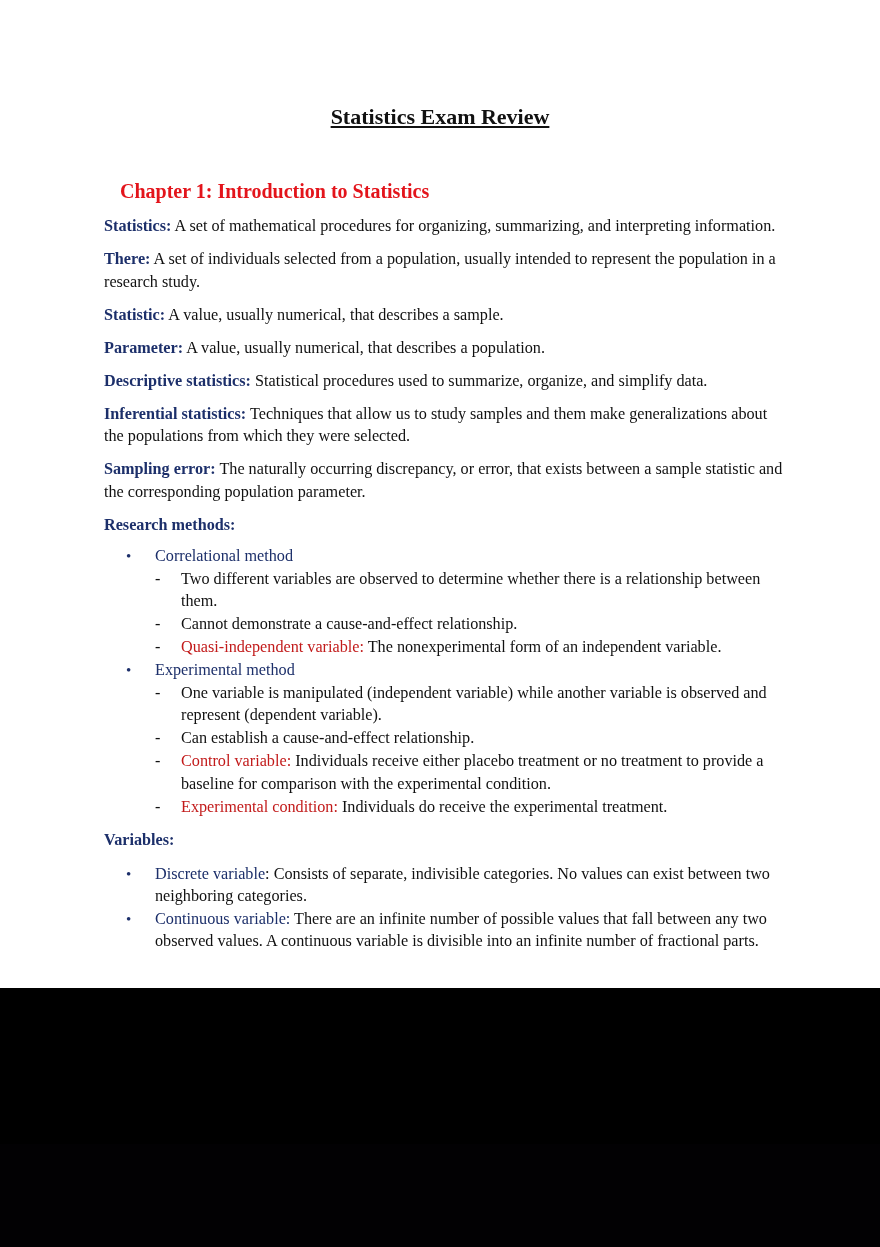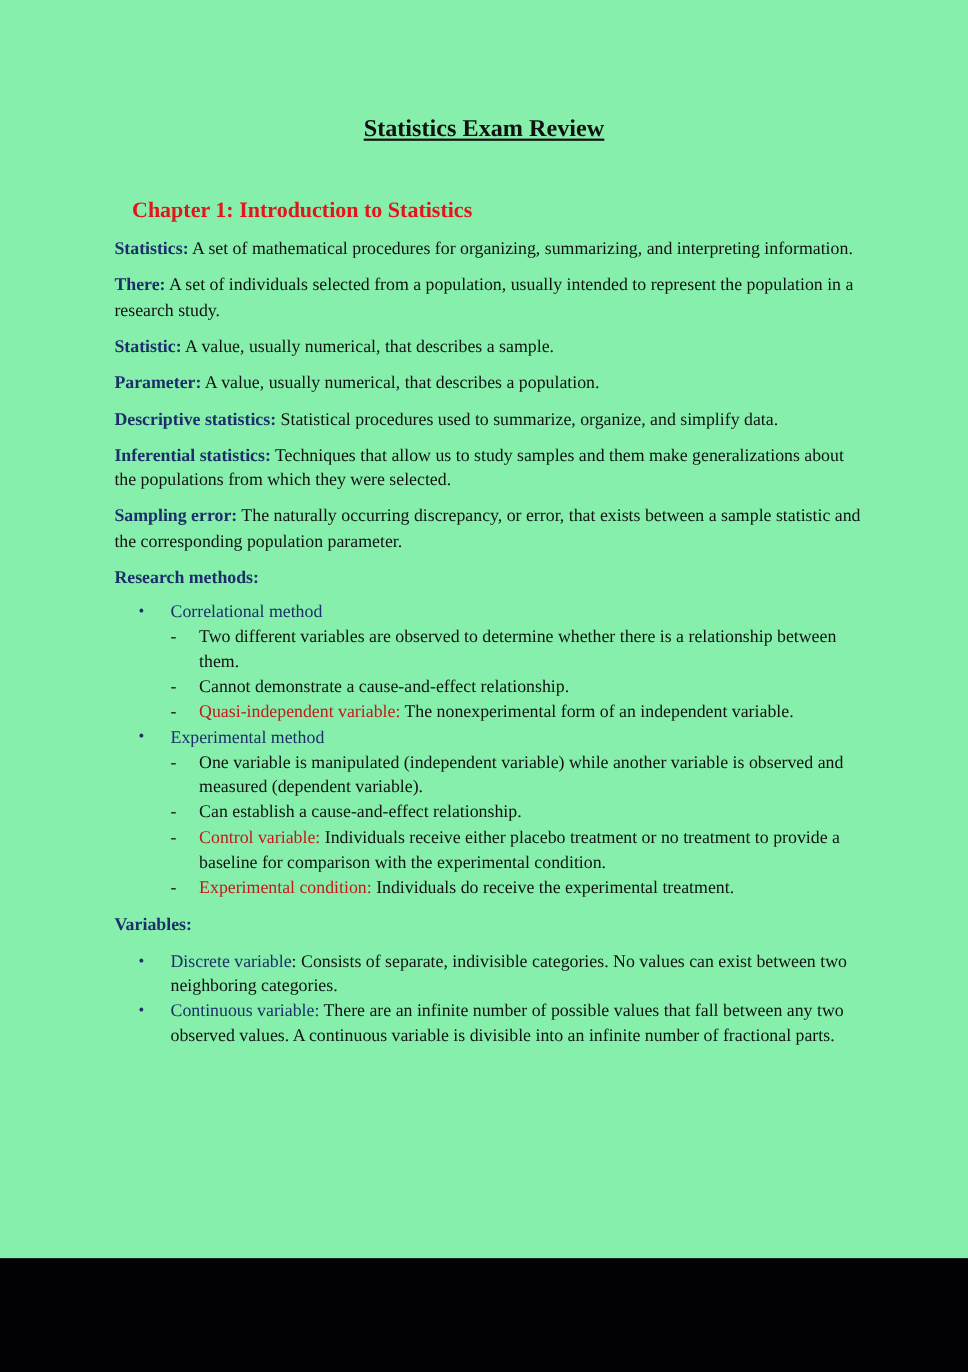--- a/index.html
+++ b/index.html
@@ -1,22 +1,22 @@
 <!DOCTYPE html>
 <html><head>
 <meta charset="utf-8">
 <style>
   html, body { margin: 0; padding: 0; }
   body {
     width: 880px; height: 1247px; background: #000; overflow: hidden;
     font-family: "Liberation Serif", "DejaVu Serif", serif;
   }
   .page {
-    position: absolute; left: 0; top: 0; width: 880px; height: 1144px;
-    background: #86efac; color: #111;
+    position: absolute; left: 0; top: 0; width: 880px; height: 988px;
+    background: #ffffff; color: #111;
   }
   .bottom-bar { position: absolute; left: 0; top: 1144px; width: 880px; height: 103px; background: #020103; }
   .title {
     position: absolute; top: 104px; left: 0; width: 880px; text-align: center;
     font-size: 22px; font-weight: bold; text-decoration: underline; color: #111;
   }
   .chapter {
     position: absolute; top: 180px; left: 120px;
     font-size: 20px; font-weight: bold; color: #e3141b; 
     white-space: pre;
@@ -61,21 +61,21 @@
         <ul class="sub">
           <li><span class="dash">-</span><span>Two different variables are observed to determine whether there is a relationship between them.</span></li>
           <li><span class="dash">-</span><span>Cannot demonstrate a cause-and-effect relationship.</span></li>
           <li><span class="dash">-</span><span class="subterm">Quasi-independent variable:</span><span> The nonexperimental form of an independent variable.</span></li>
         </ul>
       </li>
       <li>
         <span class="bullet">•</span>
         <span class="method-label">Experimental method</span>
         <ul class="sub">
-          <li><span class="dash">-</span><span>One variable is manipulated (independent variable) while another variable is observed and measured (dependent variable).</span></li>
+          <li><span class="dash">-</span><span>One variable is manipulated (independent variable) while another variable is observed and represent (dependent variable).</span></li>
           <li><span class="dash">-</span><span>Can establish a cause-and-effect relationship.</span></li>
           <li><span class="dash">-</span><span class="subterm">Control variable:</span><span> Individuals receive either placebo treatment or no treatment to provide a baseline for comparison with the experimental condition.</span></li>
           <li><span class="dash">-</span><span class="subterm">Experimental condition:</span><span> Individuals do receive the experimental treatment.</span></li>
         </ul>
       </li>
     </ul>
 
     <p class="section-head" style="margin-bottom:11px;">Variables:</p>
     <ul class="vars">
       <li><span class="bullet">•</span><span class="varterm">Discrete variable</span><span>: Consists of separate, indivisible categories. No values can exist between two neighboring categories.</span></li>

